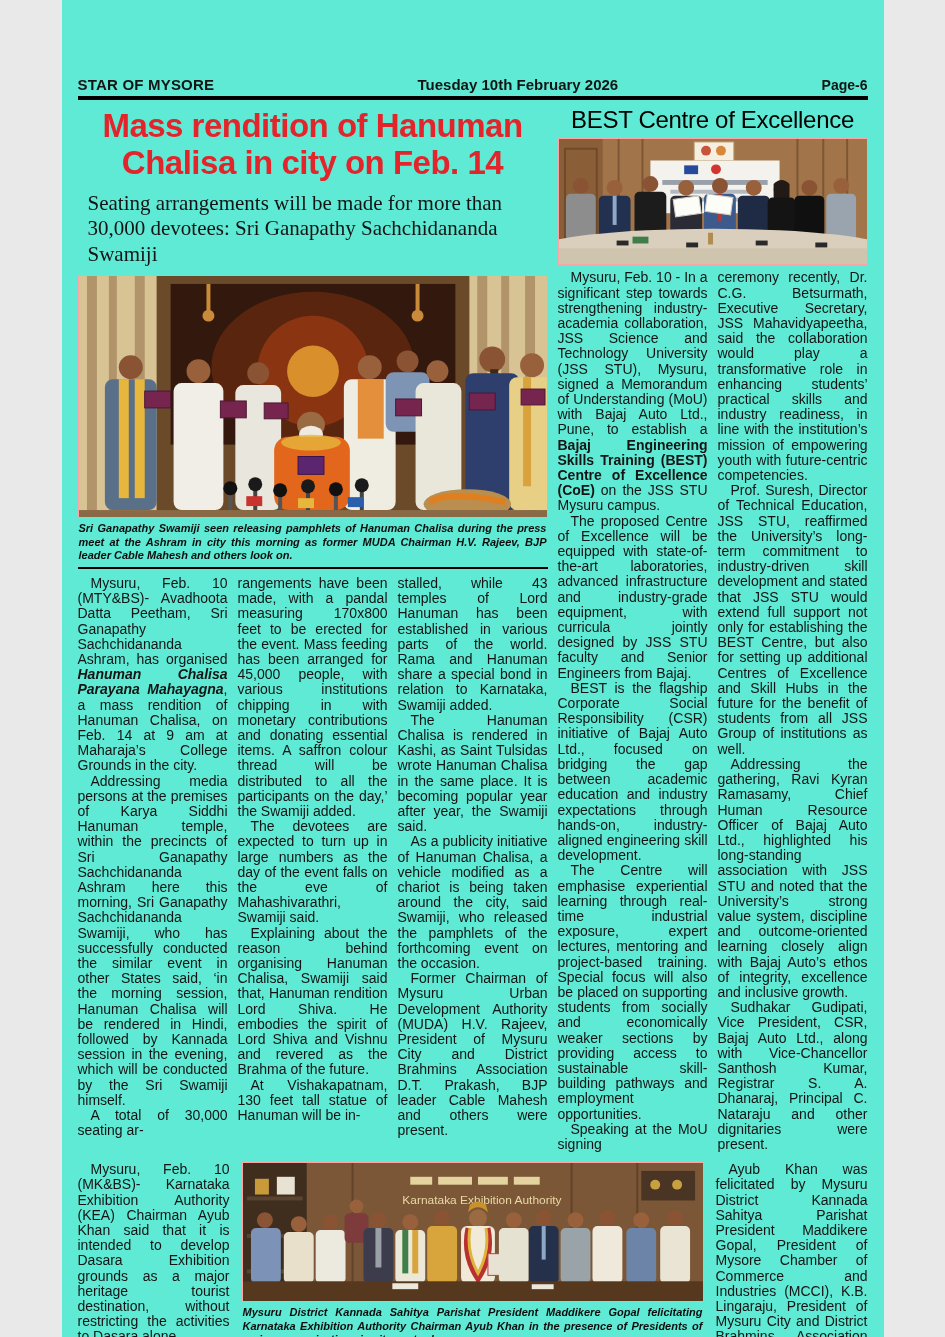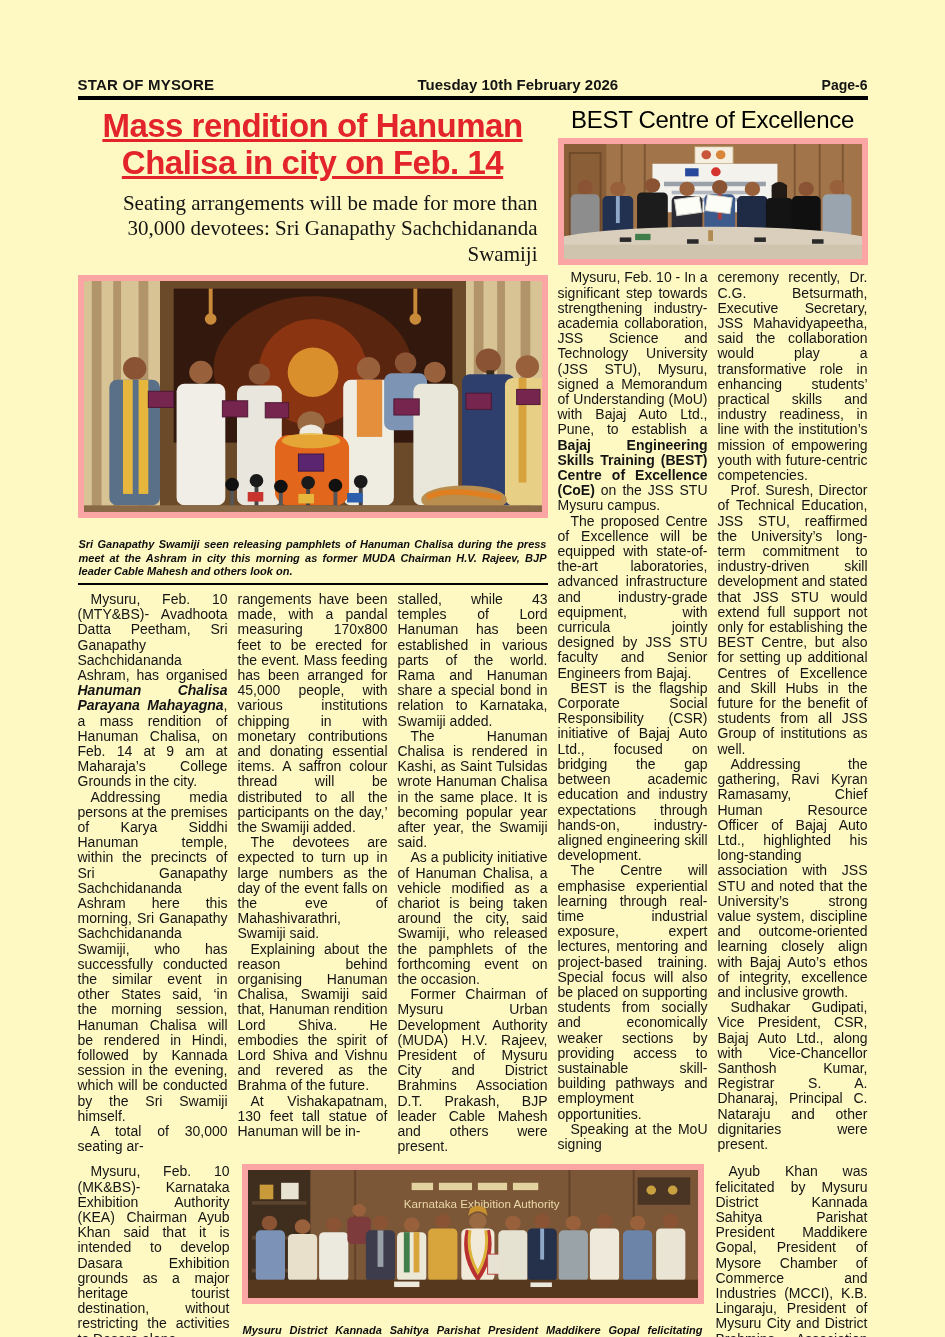--- a/index.html
+++ b/index.html
@@ -1,45 +1,45 @@
 <!DOCTYPE html>
 <html><head>
 <meta charset="utf-8">
 <style>
   * { margin:0; padding:0; box-sizing:border-box; }
   html,body { background:#e9e9e9; }
   .sheet {
-    position:relative; width:945px; height:1337px; margin:0 auto;
-    background:#fef9c3; overflow:hidden; color:#141414;
+    position:relative; width:822px; height:1337px; margin:0 auto;
+    background:#5eead4; overflow:hidden; color:#141414;
     font-family:"Liberation Sans", sans-serif;
   }
   .content { width:790px; margin:0 auto; padding-top:76px; }
 
   
   .pageheader { display:flex; justify-content:space-between; align-items:flex-end;
     border-bottom:4px solid #000; padding-bottom:3px; }
   .pageheader .mast  { font-weight:bold; font-size:15px; letter-spacing:.2px; }
   .pageheader .pdate { font-weight:bold; font-size:15px; }
   .pageheader .pno   { font-weight:bold; font-size:14px; }
 
   
   .toprow { display:flex; gap:10px; margin-top:7px; }
   .leftart { width:470px; }
   .rightart { width:310px; }
 
   .h-red { color:#e3242b; font-weight:bold; text-align:center;
-    font-size:33px; line-height:1.13; letter-spacing:-.5px;text-decoration:underline; }
+    font-size:33px; line-height:1.13; letter-spacing:-.5px; }
   .subhead { font-family:"Liberation Serif", serif; font-size:21px; line-height:1.22;
-    text-align:right; margin:9px 10px 8px; }
-
-  .photoframe { border:6px solid #fca5a5; background:#777; line-height:0; }
+    text-align:left; margin:9px 10px 8px; }
+
+  .photoframe { border:1px solid #fca5a5; background:#777; line-height:0; }
   .photoframe svg { width:100%; height:100%; display:block; }
 
   .caption { font-size:11px; line-height:13.5px; font-weight:bold; font-style:italic;
-    text-align:justify; padding:20px 1px 4px; border-bottom:2px solid #000; color:#0d0d0d; }
+    text-align:justify; padding:4px 1px 4px; border-bottom:2px solid #000; color:#0d0d0d; }
 
   .cols { display:flex; gap:10px; margin-top:7px; }
   .bodycol { flex:1; font-size:14px; line-height:15.2px; text-align:justify; }
   .bodycol p { text-indent:13px; }
   .bodycol p.cont { text-indent:0; }
 
   .h-jss1 { font-weight:bold; text-align:center; font-size:28px; line-height:1.05; letter-spacing:-.5px; color:#000; }
   .h-jss2 { font-weight:normal; text-align:center; font-size:24px; line-height:1.1; letter-spacing:-.3px; color:#000; margin-bottom:5px; }
   .rightart .cols { margin-top:5px; }
 

